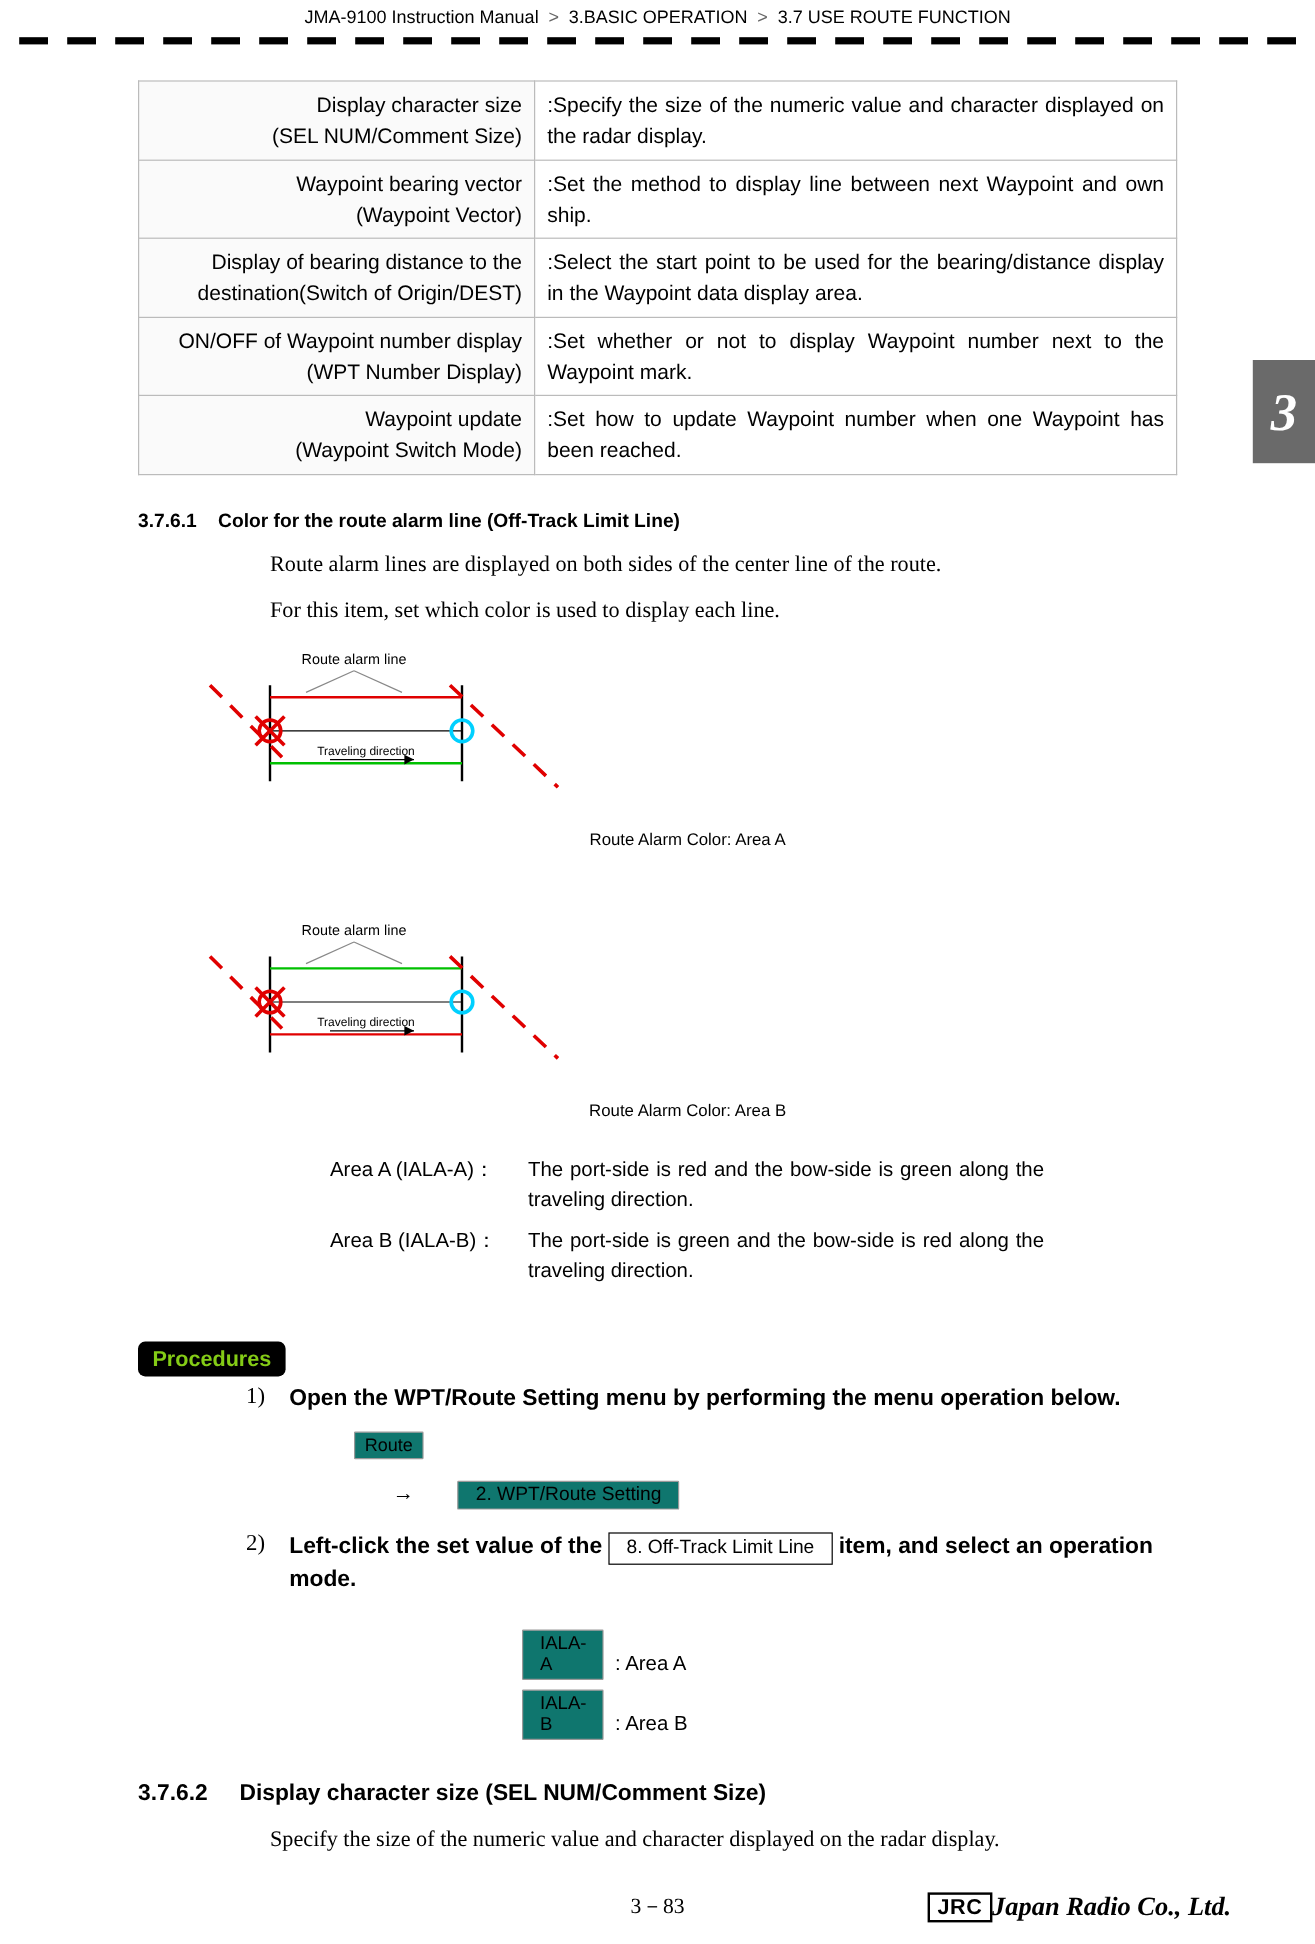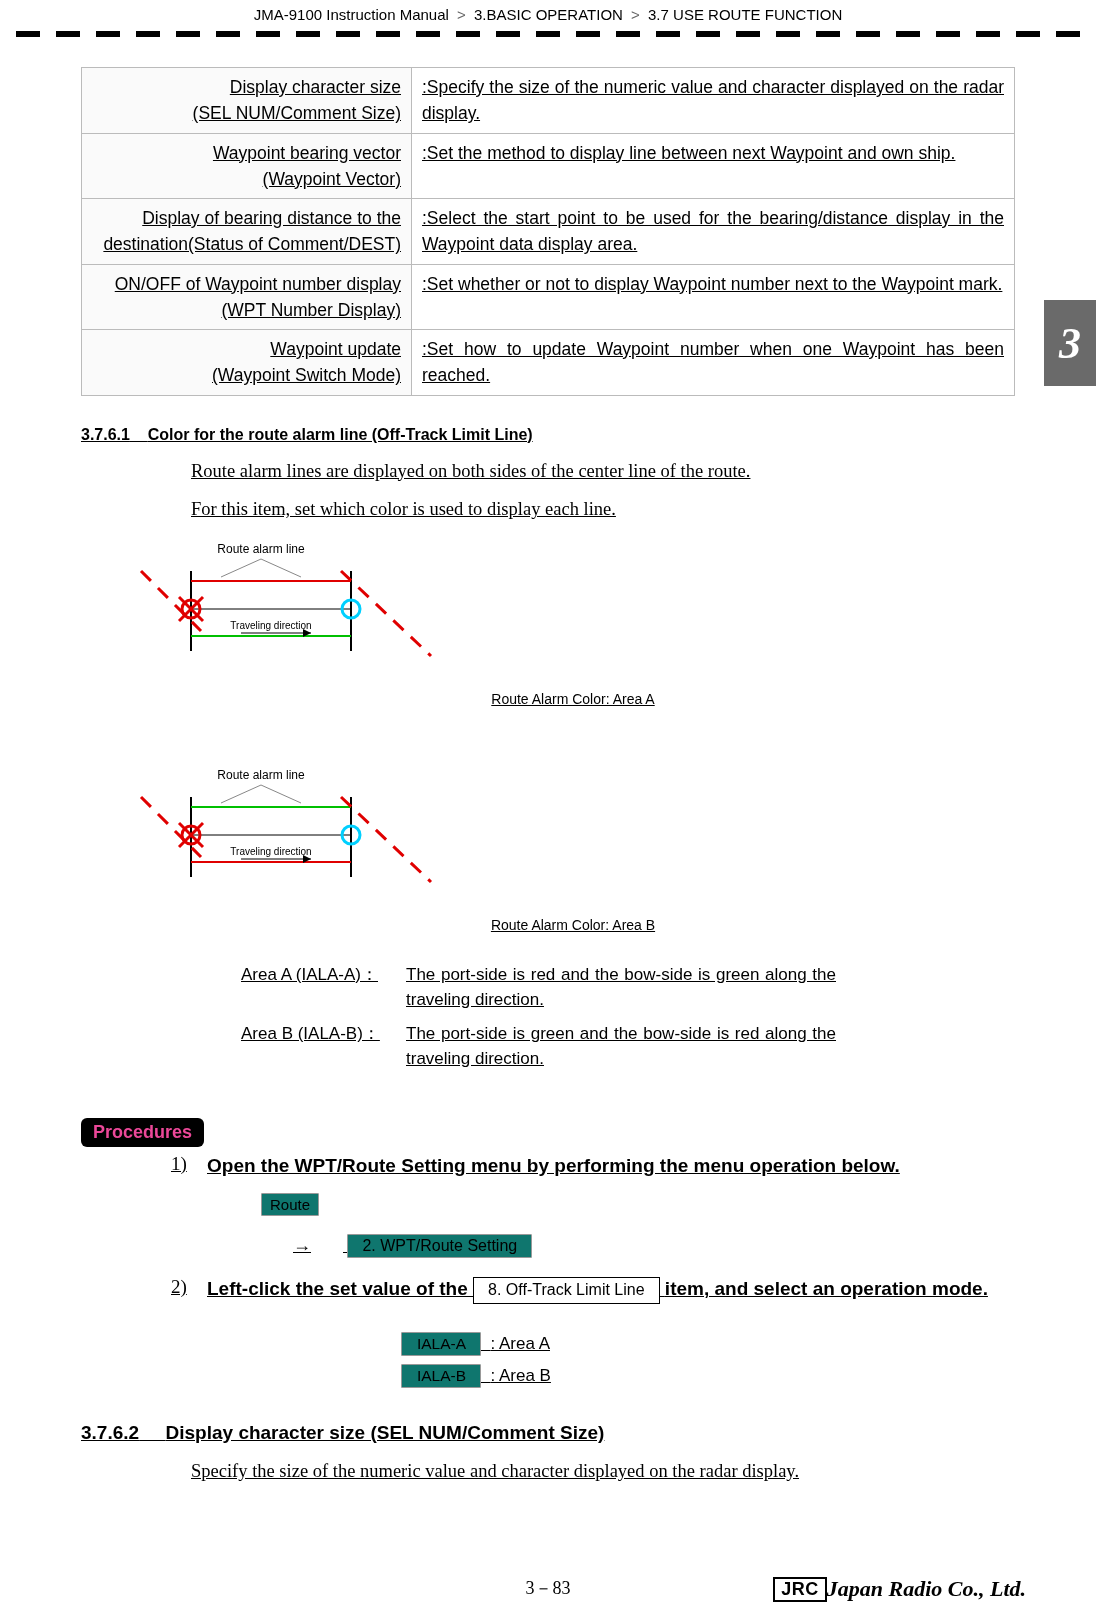--- a/index.html
+++ b/index.html
@@ -23,21 +23,21 @@
     display:flex;
     justify-content:space-between;
     margin: 0 16px 30px 16px;
   }
   .dash-row span{
     display:inline-block;
     width:24px;
     height:6px;
     background:#000;
   }
-  .content { padding: 0 81px; text-decoration: underline; }
+  .content { padding: 0 115px; }
   table.setting {
     width: 100%;
     border-collapse: collapse;
     font-size: 17.5px;
   }
   table.setting td {
     border: 1px solid #bbb;
     padding: 6px 10px;
     vertical-align: top;
   }
@@ -76,21 +76,21 @@
   .area-list {
     margin: 30px 0 20px 160px;
     font-size: 17px;
   }
   .area-list .row { display:flex; margin-bottom:10px; }
   .area-list .lab { width: 165px; flex:none; }
   .area-list .desc { width: 430px; text-align:justify; line-height:1.45;}
   .proc-badge {
     display:inline-block;
     background:#000;
-    color:#ec4899;
+    color:#84cc16;
     font-weight:bold;
     padding: 4px 12px;
     border-radius: 6px;
     font-size: 18px;
     margin-top: 26px;
   }
   .step {
     margin: 6px 0 14px 90px;
     display:flex;
     align-items:flex-start;
@@ -112,21 +112,21 @@
     border: 1px solid #999;
     border-radius:1px;
     padding: 2px 14px;
     font-size:16px;
     font-family: Verdana, Arial, sans-serif;
   }
   .btn.small { padding:2px 8px; font-size:15px;}
   .arrow { margin: 0 32px; font-size:18px;}
   .step2line .btn { vertical-align: baseline; border-radius:0; background:#fff; border:1px solid #000; padding:1px 14px;}
   .choice-row { margin-left: 320px; margin-bottom:8px; font-size:17px;}
-  .choice-row .btn { width:80px; text-align:right; font-size:15.5px;}
+  .choice-row .btn { width:68px; text-align:left; font-size:15.5px;}
   .section-num2 {
     font-size:19px;
     font-weight:bold;
     margin-top:34px;
   }
   .page-tab {
     position:absolute;
     right:0;
     top:300px;
     width:52px;
@@ -223,21 +223,21 @@
     <tbody>
         <tr>
       <td class="left"><span>Display character size</span><br><span>(SEL NUM/Comment Size)</span></td>
       <td class="right"><span>:Specify the size of the numeric value and character displayed on the radar display.</span></td>
     </tr>
     <tr>
       <td class="left"><span>Waypoint bearing vector</span><br><span>(Waypoint Vector)</span></td>
       <td class="right"><span>:Set the method to display line between next Waypoint and own ship.</span></td>
     </tr>
     <tr>
-      <td class="left"><span>Display of bearing distance to the</span><br><span>destination(Status of Comment/DEST)</span></td>
+      <td class="left"><span>Display of bearing distance to the</span><br><span>destination(Switch of Origin/DEST)</span></td>
       <td class="right"><span>:Select the start point to be used for the bearing/distance display in the Waypoint data display area.</span></td>
     </tr>
     <tr>
       <td class="left"><span>ON/OFF of Waypoint number display</span><br><span>(WPT Number Display)</span></td>
       <td class="right"><span>:Set whether or not to display Waypoint number next to the Waypoint mark.</span></td>
     </tr>
     <tr>
       <td class="left"><span>Waypoint update</span><br><span>(Waypoint Switch Mode)</span></td>
       <td class="right"><span>:Set how to update Waypoint number when one Waypoint has been reached.</span></td>
     </tr>

